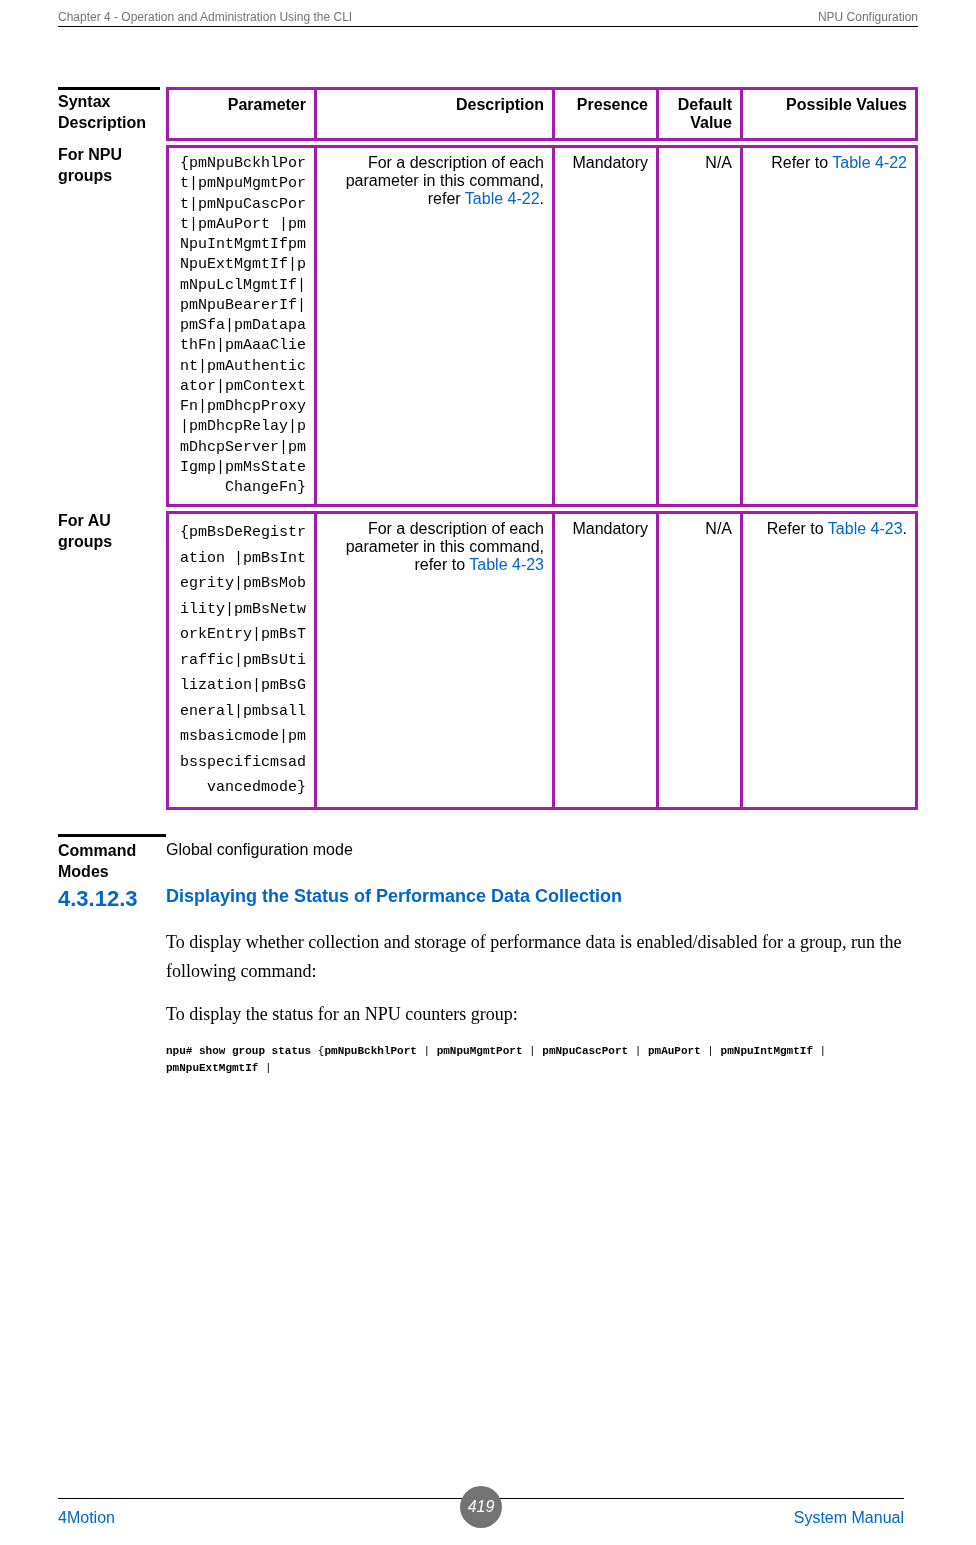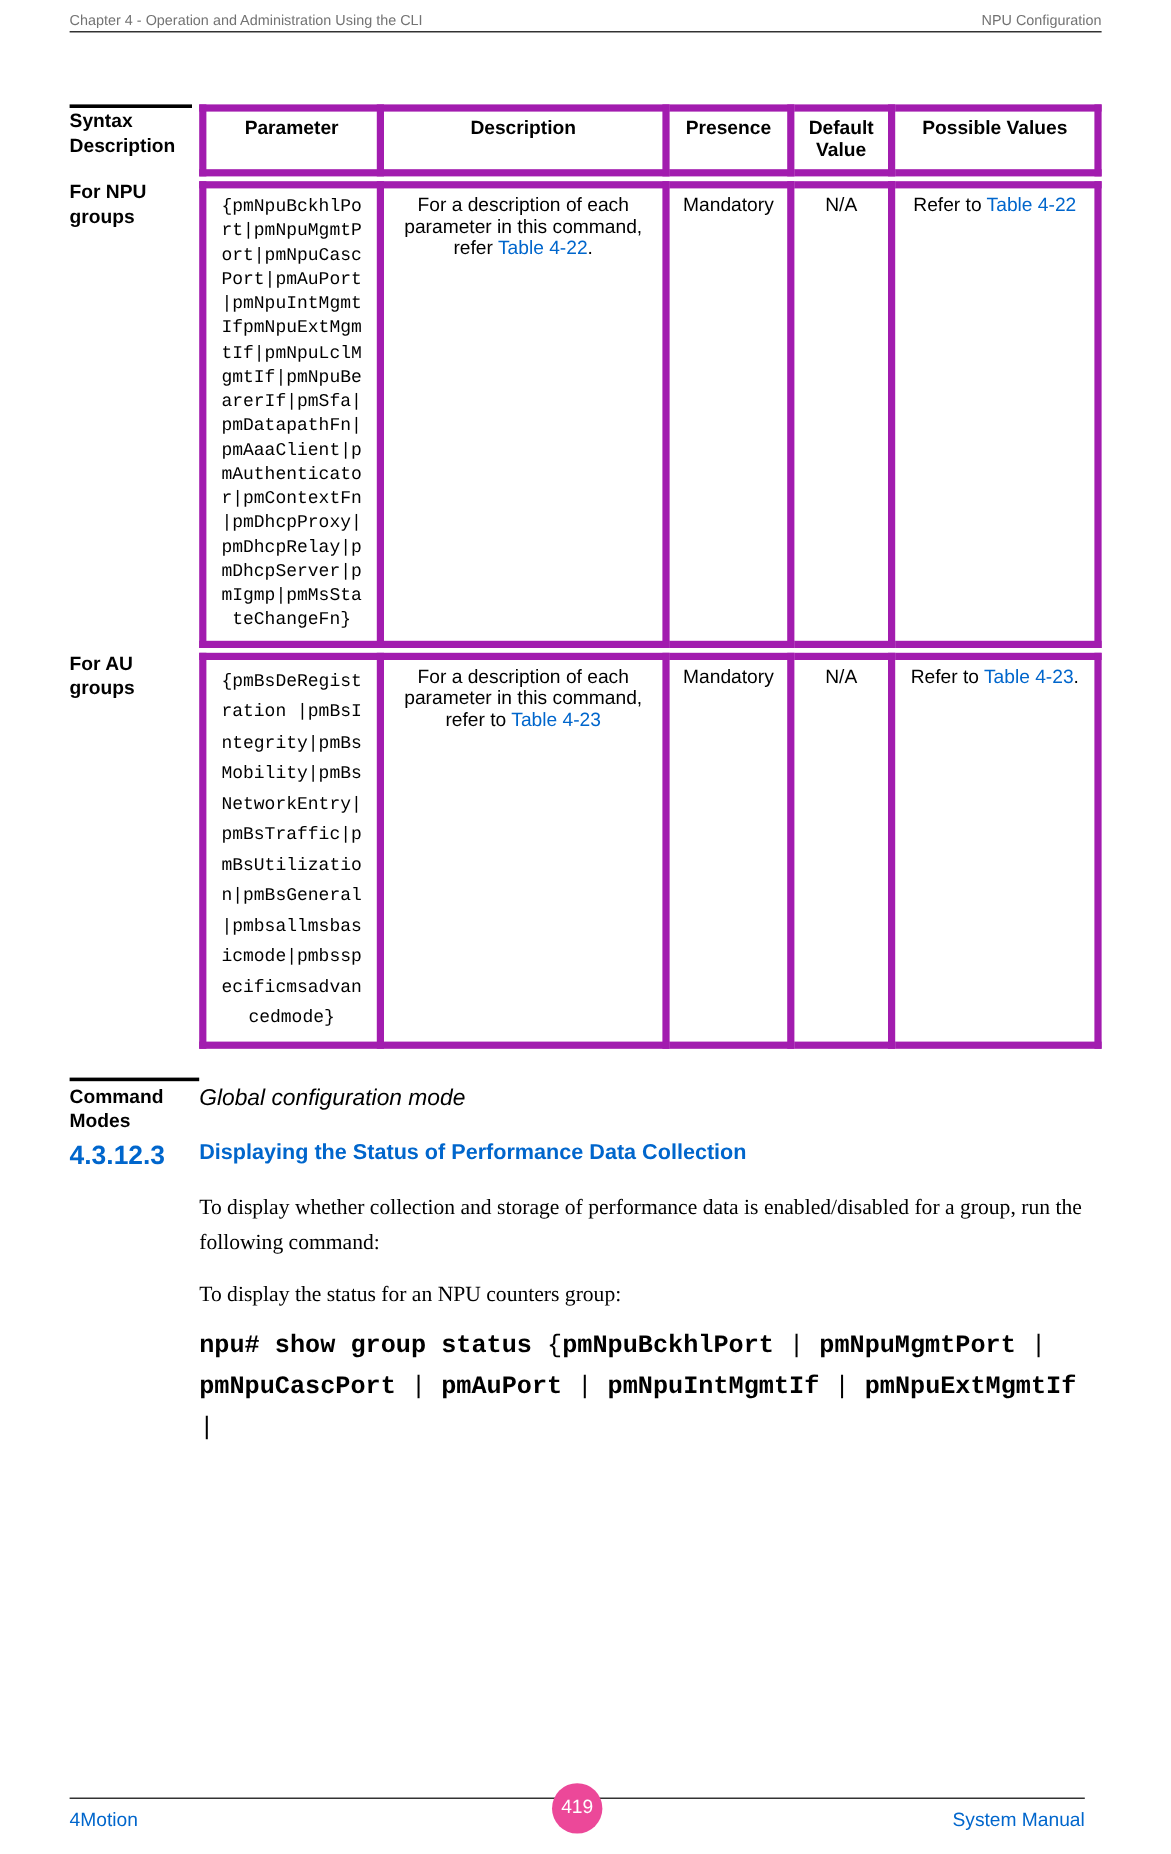--- a/index.html
+++ b/index.html
@@ -11,47 +11,47 @@
 
   .content { margin-top: 60px; }
 
   .row-block { display: flex; align-items: flex-start; margin-bottom: 4px; }
   .left-col { width: 108px; flex-shrink: 0; font-weight: bold; font-size: 16px; line-height: 1.3; padding-right: 6px; }
   .right-col { flex: 1; }
 
   .rule-above { border-top: 3px solid #000; margin-bottom: 2px; }
 
   table.params { width: 100%; border-collapse: collapse; font-size: 16px; }
-  table.params th, table.params td { border: 6px solid #a21caf; padding: 6px 8px; vertical-align: top; text-align: center; }
+  table.params th, table.params td { border: 3px solid #a21caf; padding: 6px 8px; vertical-align: top; text-align: right; }
   table.params th { font-weight: bold; }
   table.params th:nth-child(1), table.params td:nth-child(1) { width: 148px; }
   table.params th:nth-child(2), table.params td:nth-child(2) { width: 238px; }
   table.params th:nth-child(3), table.params td:nth-child(3) { width: 104px; }
   table.params th:nth-child(4), table.params td:nth-child(4) { width: 84px; }
   table.params th:nth-child(5), table.params td:nth-child(5) { }
 
   .mono { font-family: "Courier New", Courier, monospace; font-size: 15px; line-height: 1.35; word-break: break-all; white-space: pre-wrap; }
   .link { color: #0066cc; }
 
   .section-heading { margin-bottom: 16px; display: flex; align-items: flex-start; }
   .section-num { color: #0066cc; font-weight: bold; font-size: 22px; width: 108px; flex-shrink: 0; font-family: Arial, sans-serif; }
   .section-title { color: #0066cc; font-weight: bold; font-size: 18px; font-family: Arial, sans-serif; }
 
   .body-text { font-family: Georgia, 'Times New Roman', serif; font-size: 18px; line-height: 1.6; margin-left: 108px; margin-bottom: 14px; }
-  .cmd-text { font-family: "Courier New", Courier, monospace; font-size: 21px; line-height: 1.6; margin-left: 108px; }
+  .cmd-text { font-family: "Courier New", Courier, monospace; font-size: 11px; line-height: 1.6; margin-left: 108px; }
   .cmd-text b { font-weight: bold; }
 
   .cmd-modes-block { margin-top: 24px; }
   .cmd-modes-block .left-col { border-top: 3px solid #000; padding-top: 4px; }
 
   .footer { position: absolute; bottom: 18px; left: 58px; right: 72px; }
   .footer-line { display: flex; justify-content: space-between; align-items: center; font-size: 16px; }
   .footer-left { color: #0066cc; }
   .footer-right { color: #0066cc; }
-  .page-badge { display: inline-flex; align-items: center; justify-content: center; width: 42px; height: 42px; border-radius: 50%; background: #ec4899; color: #fff; font-size: 16px; margin: 0 auto; }
+  .page-badge { display: inline-flex; align-items: center; justify-content: center; width: 42px; height: 42px; border-radius: 50%; background: #737373; color: #fff; font-size: 16px; margin: 0 auto; font-style: italic; }
   .footer-center { position: absolute; left: 50%; transform: translateX(-50%); top: -12px; }
   .hr-footer { border: none; border-top: 1px solid #000; margin-bottom: 10px; }
 </style>
 </head>
 <body>
 
 <div class="page">
   <div class="running-head">
     <span>Chapter 4 - Operation and Administration Using the CLI</span>
     <span class="rh-right">NPU Configuration</span>
@@ -117,21 +117,21 @@
                 <span>Refer to </span><span class="link">Table 4-23</span><span>.</span>
               </td>
             </tr>
           </tbody>
         </table>
       </div>
     </div>
 
     <div class="row-block cmd-modes-block">
       <div class="left-col">Command Modes</div>
-      <div class="right-col" style="padding-top:7px; font-size:19px;font-style:italic;">Global configuration mode</div>
+      <div class="right-col" style="padding-top:7px; font-size:16px;">Global configuration mode</div>
     </div>
 
     <div class="section-heading">
       <span class="section-num">4.3.12.3</span>
       <span class="section-title">Displaying the Status of Performance Data Collection</span>
     </div>
 
     <p class="body-text">To display whether collection and storage of performance data is enabled/disabled for a group, run the following command:</p>
     <p class="body-text">To display the status for an NPU counters group:</p>
 

